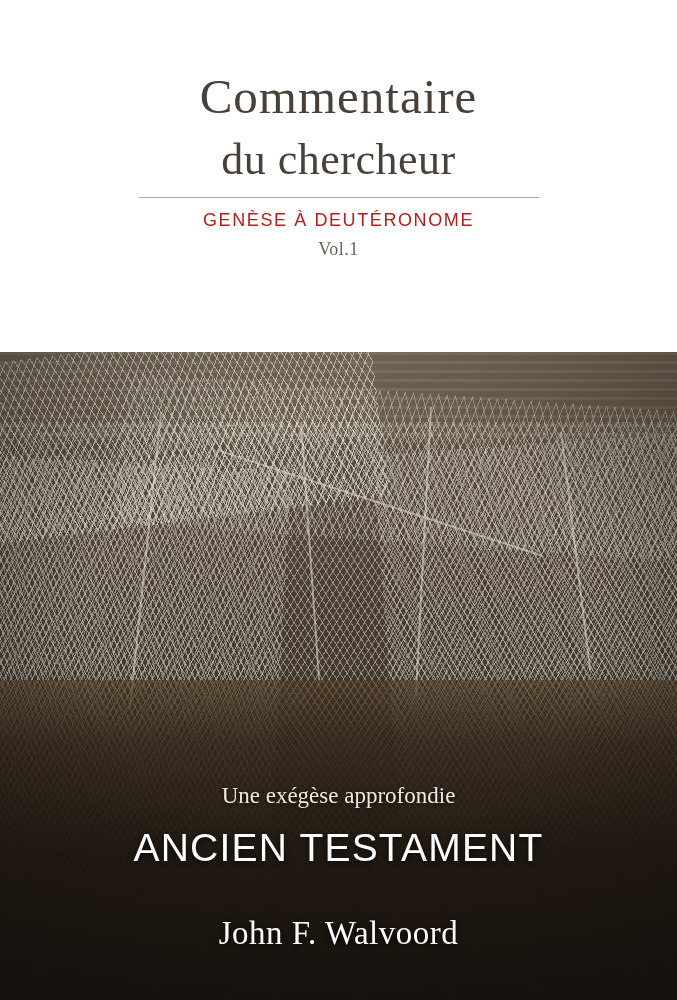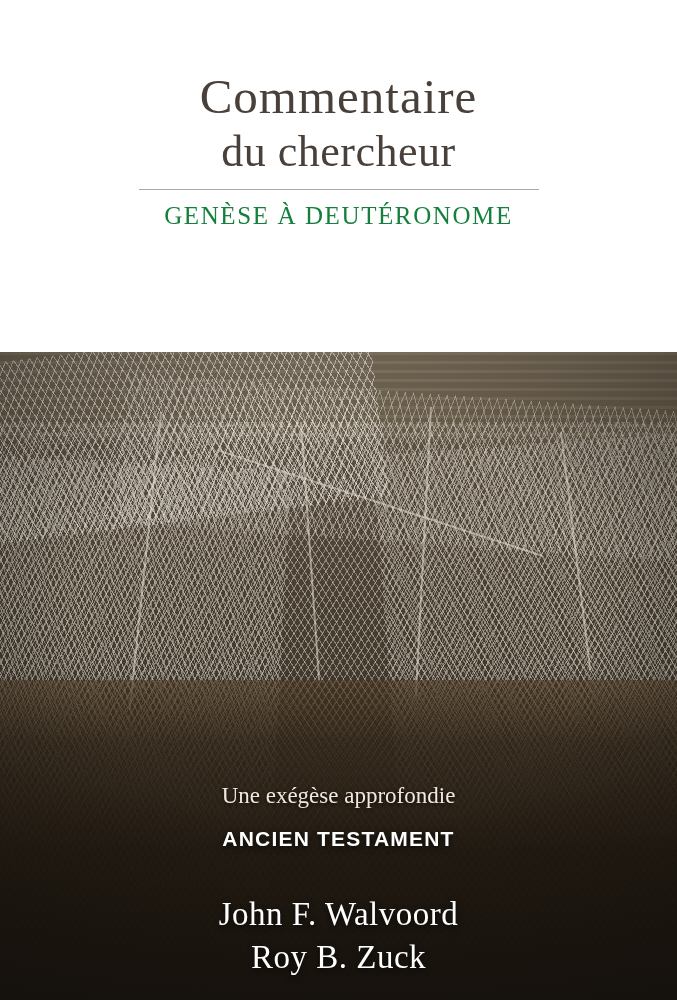--- a/index.html
+++ b/index.html
@@ -45,33 +45,33 @@
   }
   .title-line2 {
     font-size: 68px;
     font-weight: 400;
     margin-top: 2px;
     letter-spacing: 0.5px;
   }
   .title-line3 {
     font-size: 44px;
     font-weight: 400;
-    margin-top: 8px;
+    margin-top: 16px;
     letter-spacing: 0.5px;
   }
   .rule {
     width: 400px;
     height: 1px;
     background: #b0a79e;
     margin: 14px auto 12px auto;
   }
   .subtitle-range {
-    color: #15803d;
-    font-family: Liberation Serif, serif;
-    font-size: 25px;
+    color: #b91c1c;
+    font-family: Liberation Sans, sans-serif;
+    font-size: 18px;
     letter-spacing: 1.6px;
     font-weight: 400;
   }
   .volume {
     color: #6a6158;
     font-family: "Liberation Serif", serif;
     font-size: 18px;
     margin-top: 8px;
     letter-spacing: 0.5px;
   }
@@ -179,35 +179,35 @@
     background: linear-gradient(180deg, rgba(25,20,15,0) 0%, rgba(25,20,15,0.55) 22%, rgba(20,16,12,0.82) 55%, rgba(16,13,10,0.9) 100%);
   }
 
   
   .bottom-text {
     position: absolute;
     left: 0;
     bottom: 0;
     width: 677px;
     text-align: center;
-    padding-bottom: 20px;
+    padding-bottom: 44px;
     box-sizing: border-box;
   }
   .desc {
     color: #efe9e0;
     font-family: "Liberation Serif", serif;
     font-size: 23px;
     line-height: 1.42;
     text-shadow: 0 1px 4px rgba(0,0,0,0.75);
   }
   .testament {
     color: #ffffff;
     font-family: "Liberation Sans", sans-serif;
-    font-weight: bold;
-    font-size: 21px;
+    font-weight: normal;
+    font-size: 39px;
     letter-spacing: 1.2px;
     margin-top: 14px;
     text-shadow: 0 2px 6px rgba(0,0,0,0.8);
   }
   .authors {
     margin-top: 42px;
   }
   .author {
     color: #ffffff;
     font-family: "Liberation Serif", serif;
@@ -221,20 +221,21 @@
 </head>
 <body>
 
 <div class="cover">
 
   <div class="title-block">
     <div class="title-line1">Commentaire</div>
     <div class="title-line3">du chercheur</div>
     <div class="rule"></div>
     <div class="subtitle-range">GENÈSE À DEUTÉRONOME</div>
+    <div class="volume">Vol.1</div>
   </div>
 
   <div class="photo">
     <div class="sky-wood"></div>
     <div class="beam"></div>
     <div class="net-sheet"></div>
     <div class="net-sheet2"></div>
     <div class="mesh-main"></div>
     <div class="mesh-left"></div>
     <div class="mesh-right"></div>
@@ -247,18 +248,17 @@
 
     <div class="lower-net"></div>
     <div class="vignette"></div>
     <div class="dark-band"></div>
 
     <div class="bottom-text">
       <div class="desc">Une exégèse approfondie</div>
       <div class="testament">ANCIEN TESTAMENT</div>
       <div class="authors">
         <div class="author">John F. Walvoord</div>
-        <div class="author">Roy B. Zuck</div>
       </div>
     </div>
   </div>
 
 </div>
 
 </body></html>

